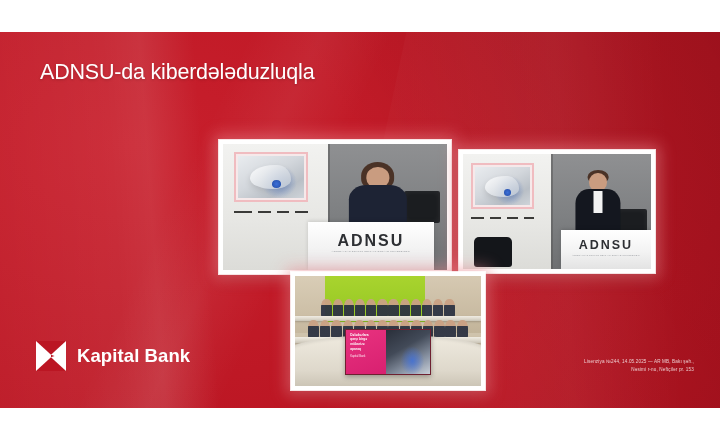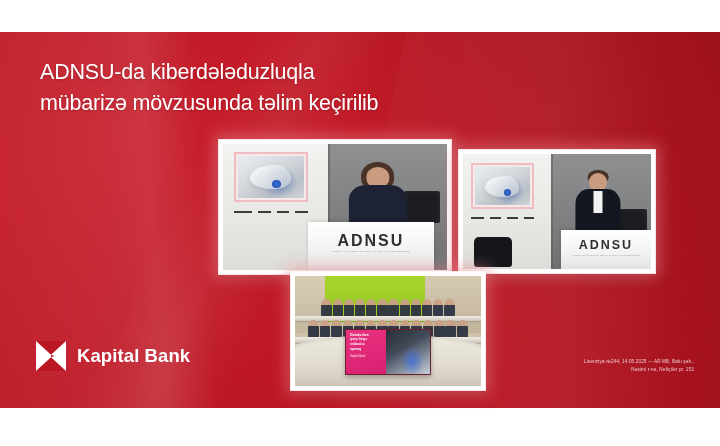--- a/index.html
+++ b/index.html
@@ -305,21 +305,20 @@
 </style>
 </head>
 <body>
 
 <div id="stage">
 
   <div class="banner"></div>
 
   <div class="headline">
     <span class="l1">ADNSU-da kiberdələduzluqla</span>
-    <span class="l2">mübarizə mövzusunda təlim keçirilib</span>
   </div>
 
   <div class="collage">
 
     <div class="photo photo-left">
       <div class="inner">
         <div class="room">
           <div class="wall-left"></div>
           <div class="wall-right"></div>
           <div class="wall-seam"></div>

